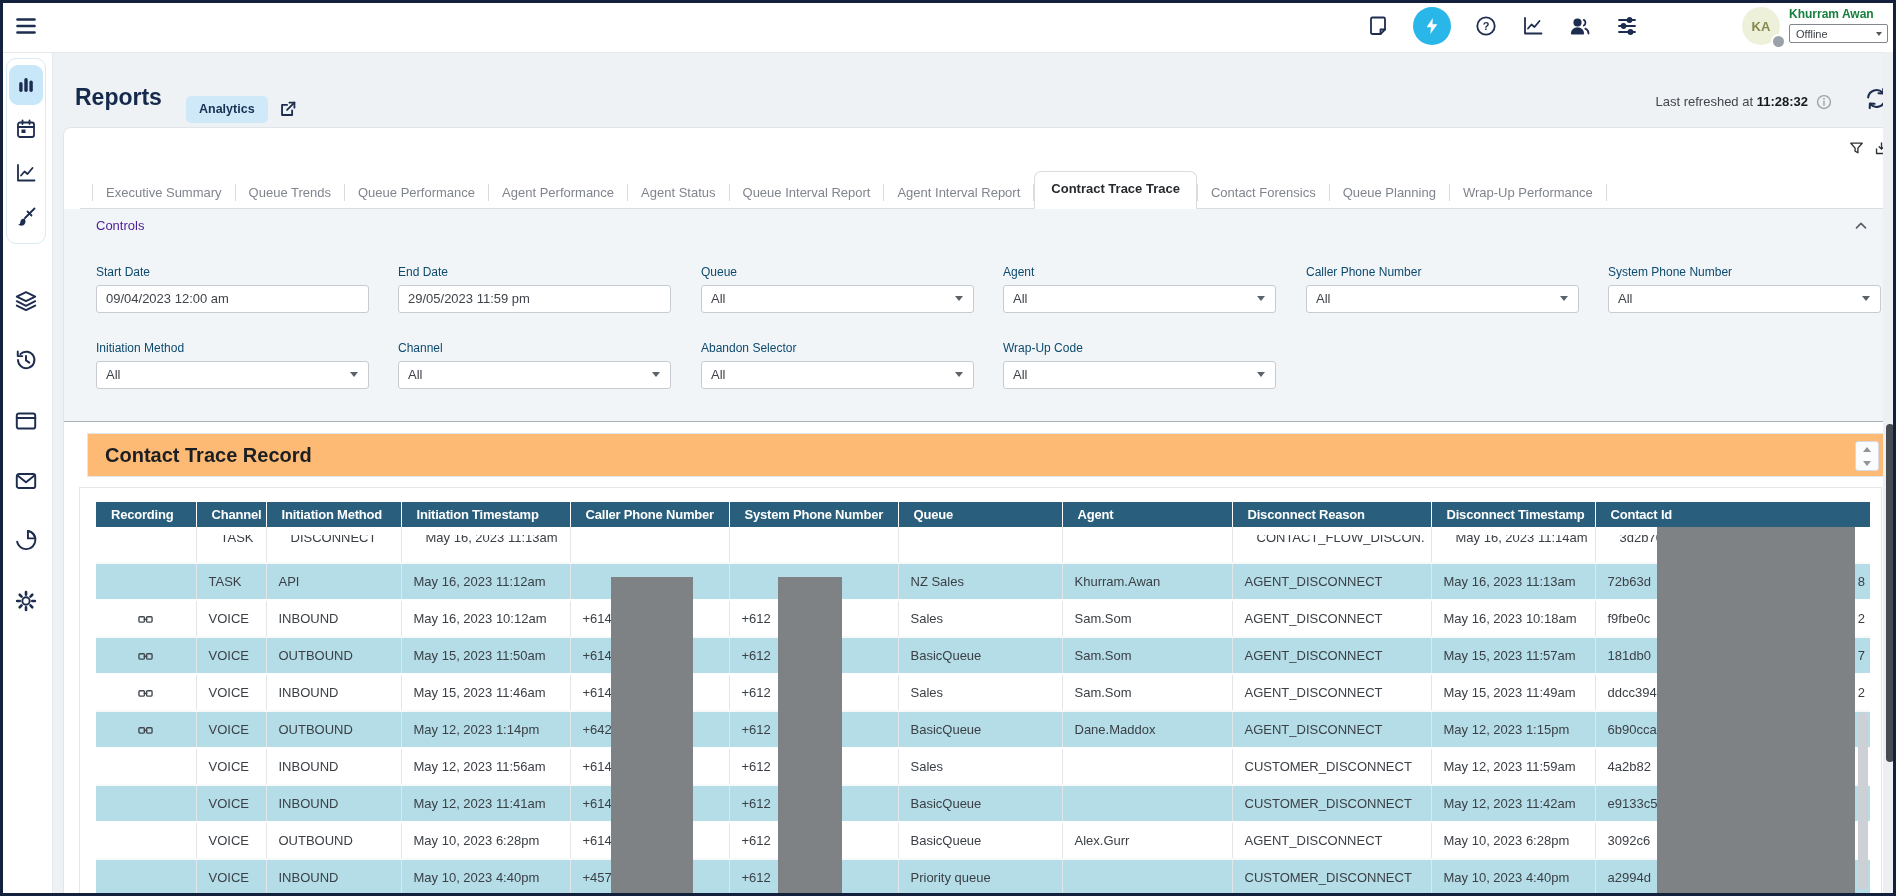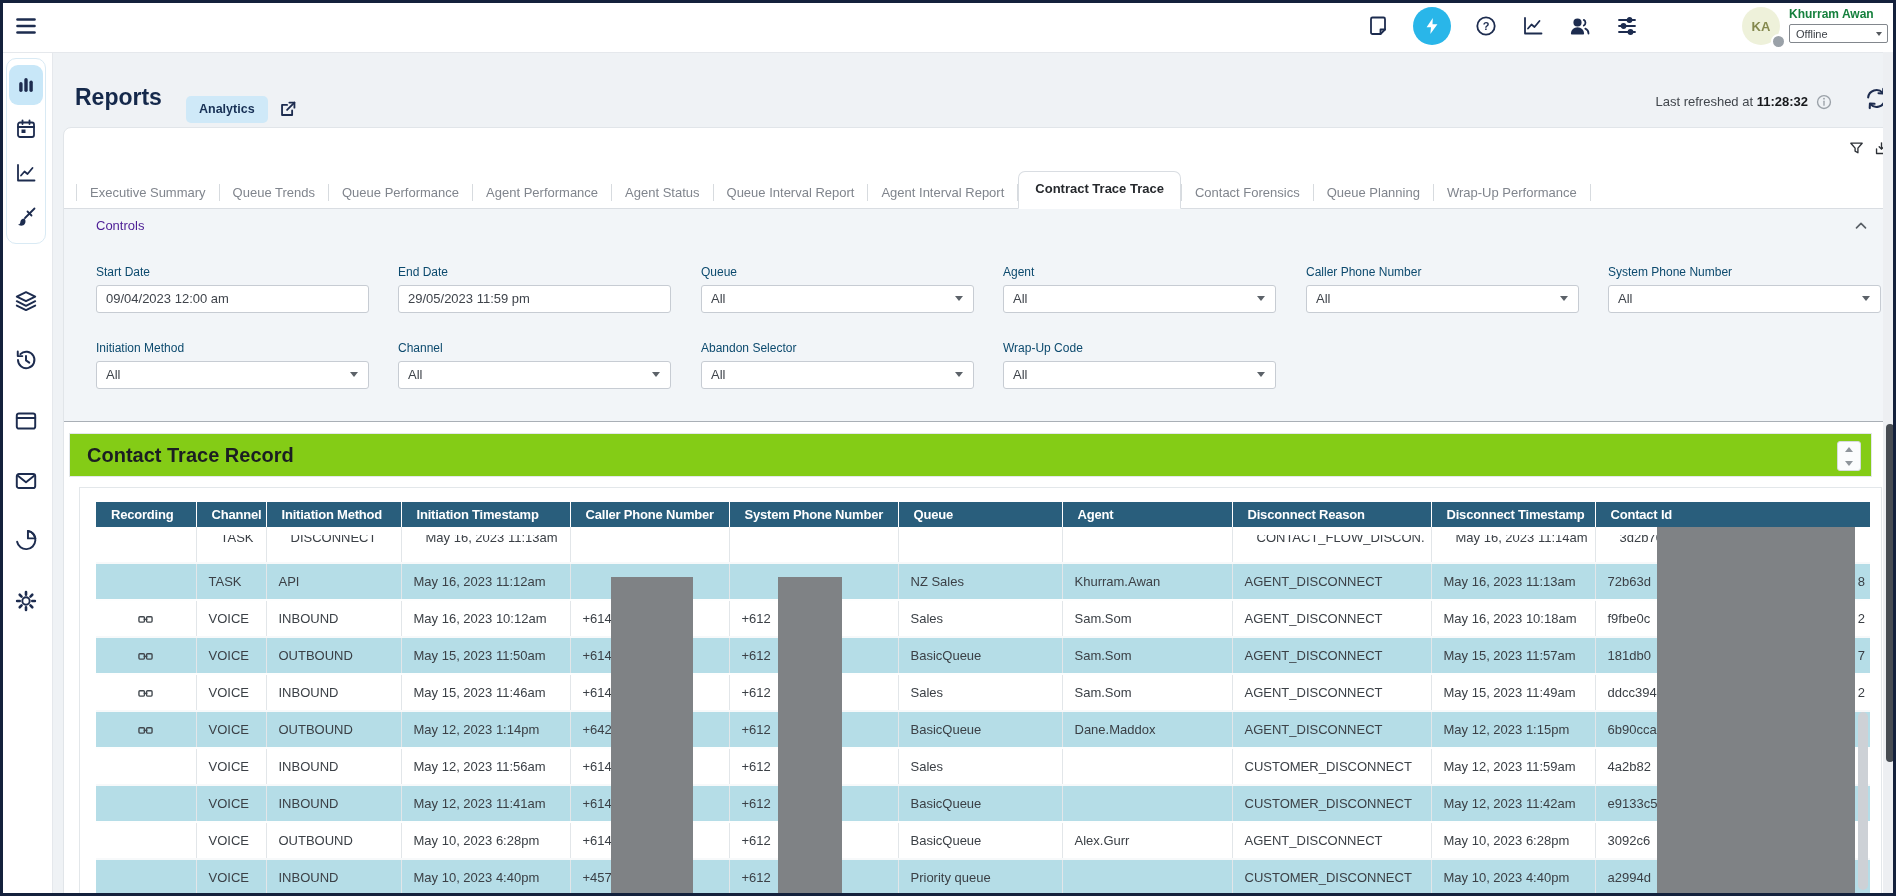--- a/index.html
+++ b/index.html
@@ -41,40 +41,40 @@
   #refreshed{position:absolute;right:88px;top:94px;font-size:13px;color:#41464c;z-index:2;}
   #refreshed b{color:#17191c;}
   #info-icon{position:absolute;left:1815px;top:93px;width:18px;height:18px;z-index:2;cursor:pointer;}
   #refresh-btn{position:absolute;left:1864px;top:86px;width:25px;height:25px;z-index:2;cursor:pointer;}
 
   
   #card{position:absolute;left:63px;top:127px;width:1830px;height:769px;background:#fff;border:1px solid #e1e5e9;
         border-radius:8px 8px 0 0;box-sizing:border-box;z-index:1;}
   .ci{position:absolute;top:12px;width:17px;height:17px;cursor:pointer;}
   #filter-icon{left:1784px;} #download-icon{left:1809px;}
-  #tabs{position:absolute;left:0;right:0;top:44px;height:37px;display:flex;align-items:flex-end;padding-left:12px;
+  #tabs{position:absolute;left:16px;right:0;top:44px;height:37px;display:flex;align-items:flex-end;padding-left:12px;
         border-bottom:1px solid #d9dde2;box-sizing:border-box;}
   .tab{font-size:13px;color:#80858d;padding:0 13px;line-height:30px;white-space:nowrap;cursor:pointer;}
   .tab-sep{width:1px;height:17px;background:#d7dbdf;margin-bottom:7px;}
   .tab.active{font-weight:bold;color:#26292d;background:#fff;border:1px solid #d9dde2;border-bottom:1px solid #fff;
         border-radius:7px 7px 0 0;line-height:34px;height:36px;margin-bottom:-1px;padding:0 16px;}
 
   
   #controls{position:absolute;left:0;right:0;top:81px;height:213px;background:#f2f5f8;border-bottom:1px solid #a9afb6;box-sizing:border-box;}
   #controls-label{position:absolute;left:32px;top:9px;font-size:13px;color:#4c1d95;}
   #collapse-controls{position:absolute;right:22px;top:8px;width:18px;height:18px;cursor:pointer;}
   .field{position:absolute;width:273px;}
   .field .flabel{font-size:12px;color:#0c4a6e;margin-bottom:6px;}
   .field .box{height:26px;border:1px solid #c7ccd3;border-radius:3px;background:#fff;font-size:13px;color:#3f444b;
         line-height:26px;padding:0 9px;position:relative;cursor:pointer;}
   .field .box .arr{position:absolute;right:10px;top:10px;width:0;height:0;border-left:4px solid transparent;
         border-right:4px solid transparent;border-top:5px solid #5c6269;}
 
   
-  #title-panel{position:absolute;left:5px;top:305px;width:1803px;height:44px;background:#84cc16;border:1px solid #e3e7ea;box-sizing:border-box;padding-left:40px;}
+  #title-panel{position:absolute;left:23px;top:305px;width:1803px;height:44px;background:#fdba74;border:1px solid #e3e7ea;box-sizing:border-box;padding-left:40px;}
   #report-title{position:absolute;left:17px;top:0;font-size:20px;font-weight:bold;color:#1b1e22;line-height:42px;margin:0;}
   #spinner{position:absolute;right:10px;top:7px;width:22px;height:28px;border:1px solid #d6dade;background:#fbfcfd;border-radius:3px;}
   .spin{position:absolute;left:0;width:22px;height:14px;display:flex;align-items:center;justify-content:center;cursor:pointer;}
   #spin-up{top:0;} #spin-down{bottom:0;}
   .tri-up{width:0;height:0;border-left:4px solid transparent;border-right:4px solid transparent;border-bottom:5px solid #8f959b;}
   .tri-down{width:0;height:0;border-left:4px solid transparent;border-right:4px solid transparent;border-top:5px solid #8f959b;}
 
   
   #table-panel{position:absolute;left:15px;top:359px;width:1803px;height:410px;background:#fff;border:1px solid #e3e7ea;
         box-sizing:border-box;overflow:hidden;}

